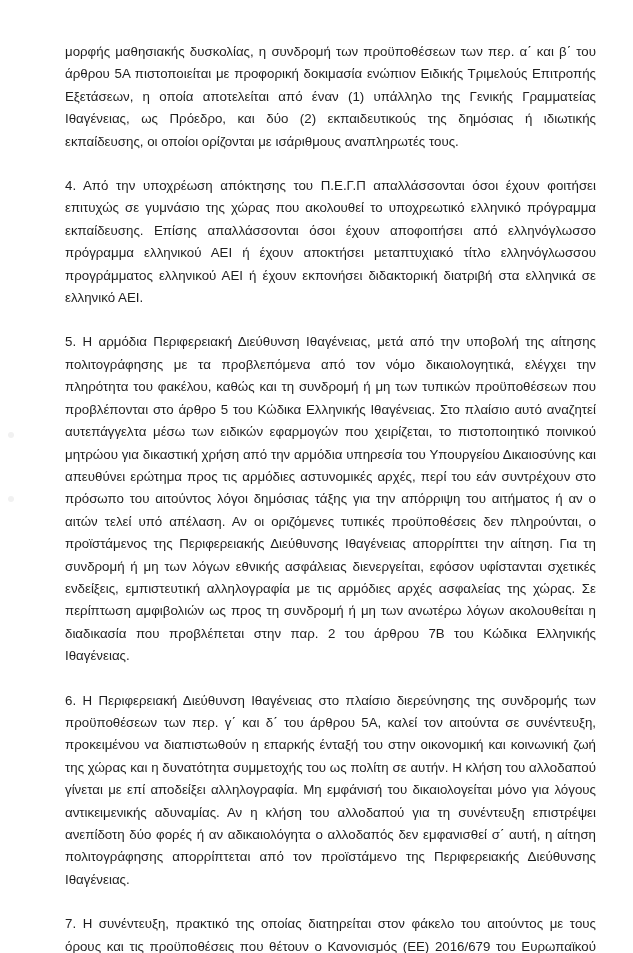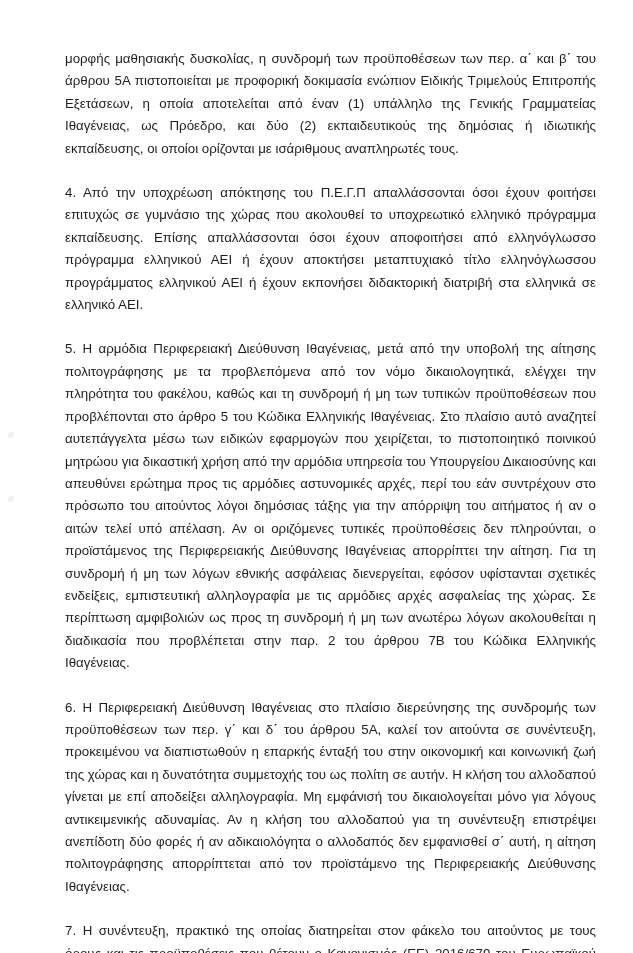--- a/index.html
+++ b/index.html
@@ -18,21 +18,21 @@
     left: 65px;
     top: 33px;
     width: 531px;
     font-family: "Liberation Sans", "DejaVu Sans", sans-serif;
     font-size: 13.3px;
     line-height: 22.4px;
     color: #1e1e1e;
     text-align: justify;
   }
   .para {
-    margin: 15px 0 22px 0;
+    margin: 8px 0 22px 0;
     text-align: justify;
     hyphens: none;
   }
   .para:last-child { margin-bottom: 0; }
   .scan-mark {
     position: absolute;
     left: 8px;
     width: 6px;
     height: 6px;
     border-radius: 50%;

